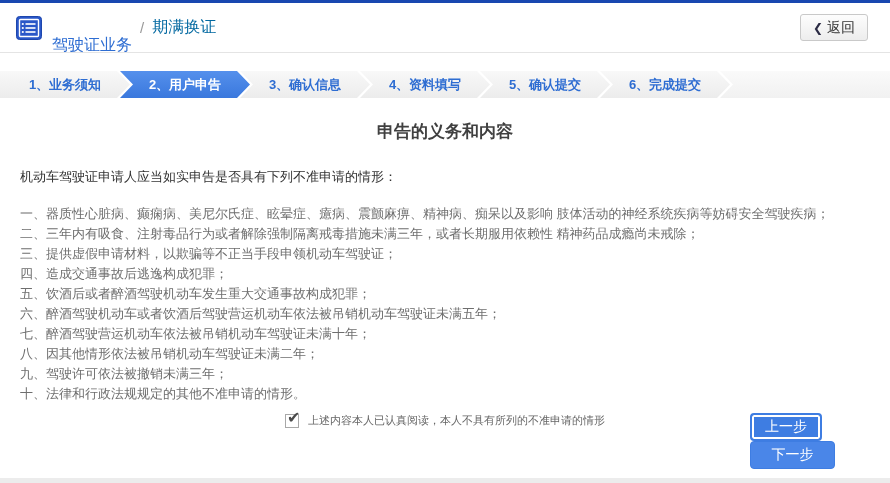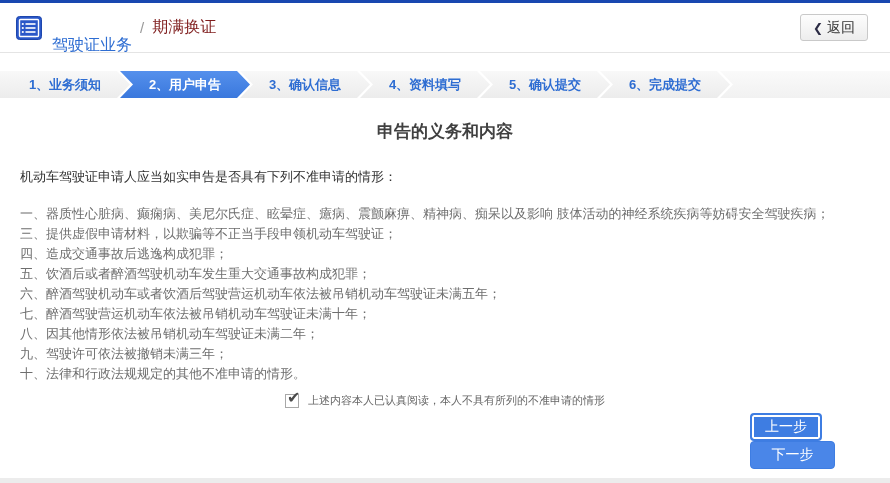--- a/index.html
+++ b/index.html
@@ -13,21 +13,21 @@
   }
   
   .top-border { height: 3px; background: #1847b0; width: 100%; }
   .header {
     height: 50px; background: #fff; border-bottom: 1px solid #e4e4e4;
     display: flex; align-items: center; padding: 0 22px 0 16px;
   }
   .hdr-icon { width: 26px; height: 24px; margin-right: 10px; flex: 0 0 auto; }
   .crumb-root { color: #2e6dd2; font-size: 16px; cursor: pointer; margin-top: 36px; }
   .crumb-sep { color: #999; font-size: 15px; margin: 0 8px; }
-  .crumb-cur { color: #7f1d1d; font-size: 16px; }
+  .crumb-cur { color: #0369a1; font-size: 16px; }
   .spacer { flex: 1; }
   .back-btn {
     background: linear-gradient(#fdfdfd, #ededed);
     border: 1px solid #c9c9c9; border-radius: 3px;
     height: 27px; padding: 0 12px; font-size: 14px; color: #333;
     display: flex; align-items: center; cursor: pointer;
   }
   .back-btn .chev { font-size: 12px; color: #2b2b44; margin-right: 4px; font-weight: bold; }
   
   .wizard {
@@ -122,20 +122,21 @@
   <div class="step"><span>5、确认提交</span></div>
   <div class="step"><span>6、完成提交</span></div>
   <div class="tail"></div>
 </div>
 
 <div class="page-title">申告的义务和内容</div>
 
 <div class="notice">
   <div class="notice-intro">机动车驾驶证申请人应当如实申告是否具有下列不准申请的情形：</div>
   <div class="notice-item">一、器质性心脏病、癫痫病、美尼尔氏症、眩晕症、癔病、震颤麻痹、精神病、痴呆以及影响 肢体活动的神经系统疾病等妨碍安全驾驶疾病；</div>
+  <div class="notice-item">二、三年内有吸食、注射毒品行为或者解除强制隔离戒毒措施未满三年，或者长期服用依赖性 精神药品成瘾尚未戒除；</div>
   <div class="notice-item">三、提供虚假申请材料，以欺骗等不正当手段申领机动车驾驶证；</div>
   <div class="notice-item">四、造成交通事故后逃逸构成犯罪；</div>
   <div class="notice-item">五、饮酒后或者醉酒驾驶机动车发生重大交通事故构成犯罪；</div>
   <div class="notice-item">六、醉酒驾驶机动车或者饮酒后驾驶营运机动车依法被吊销机动车驾驶证未满五年；</div>
   <div class="notice-item">七、醉酒驾驶营运机动车依法被吊销机动车驾驶证未满十年；</div>
   <div class="notice-item">八、因其他情形依法被吊销机动车驾驶证未满二年；</div>
   <div class="notice-item">九、驾驶许可依法被撤销未满三年；</div>
   <div class="notice-item">十、法律和行政法规规定的其他不准申请的情形。</div>
 </div>
 

